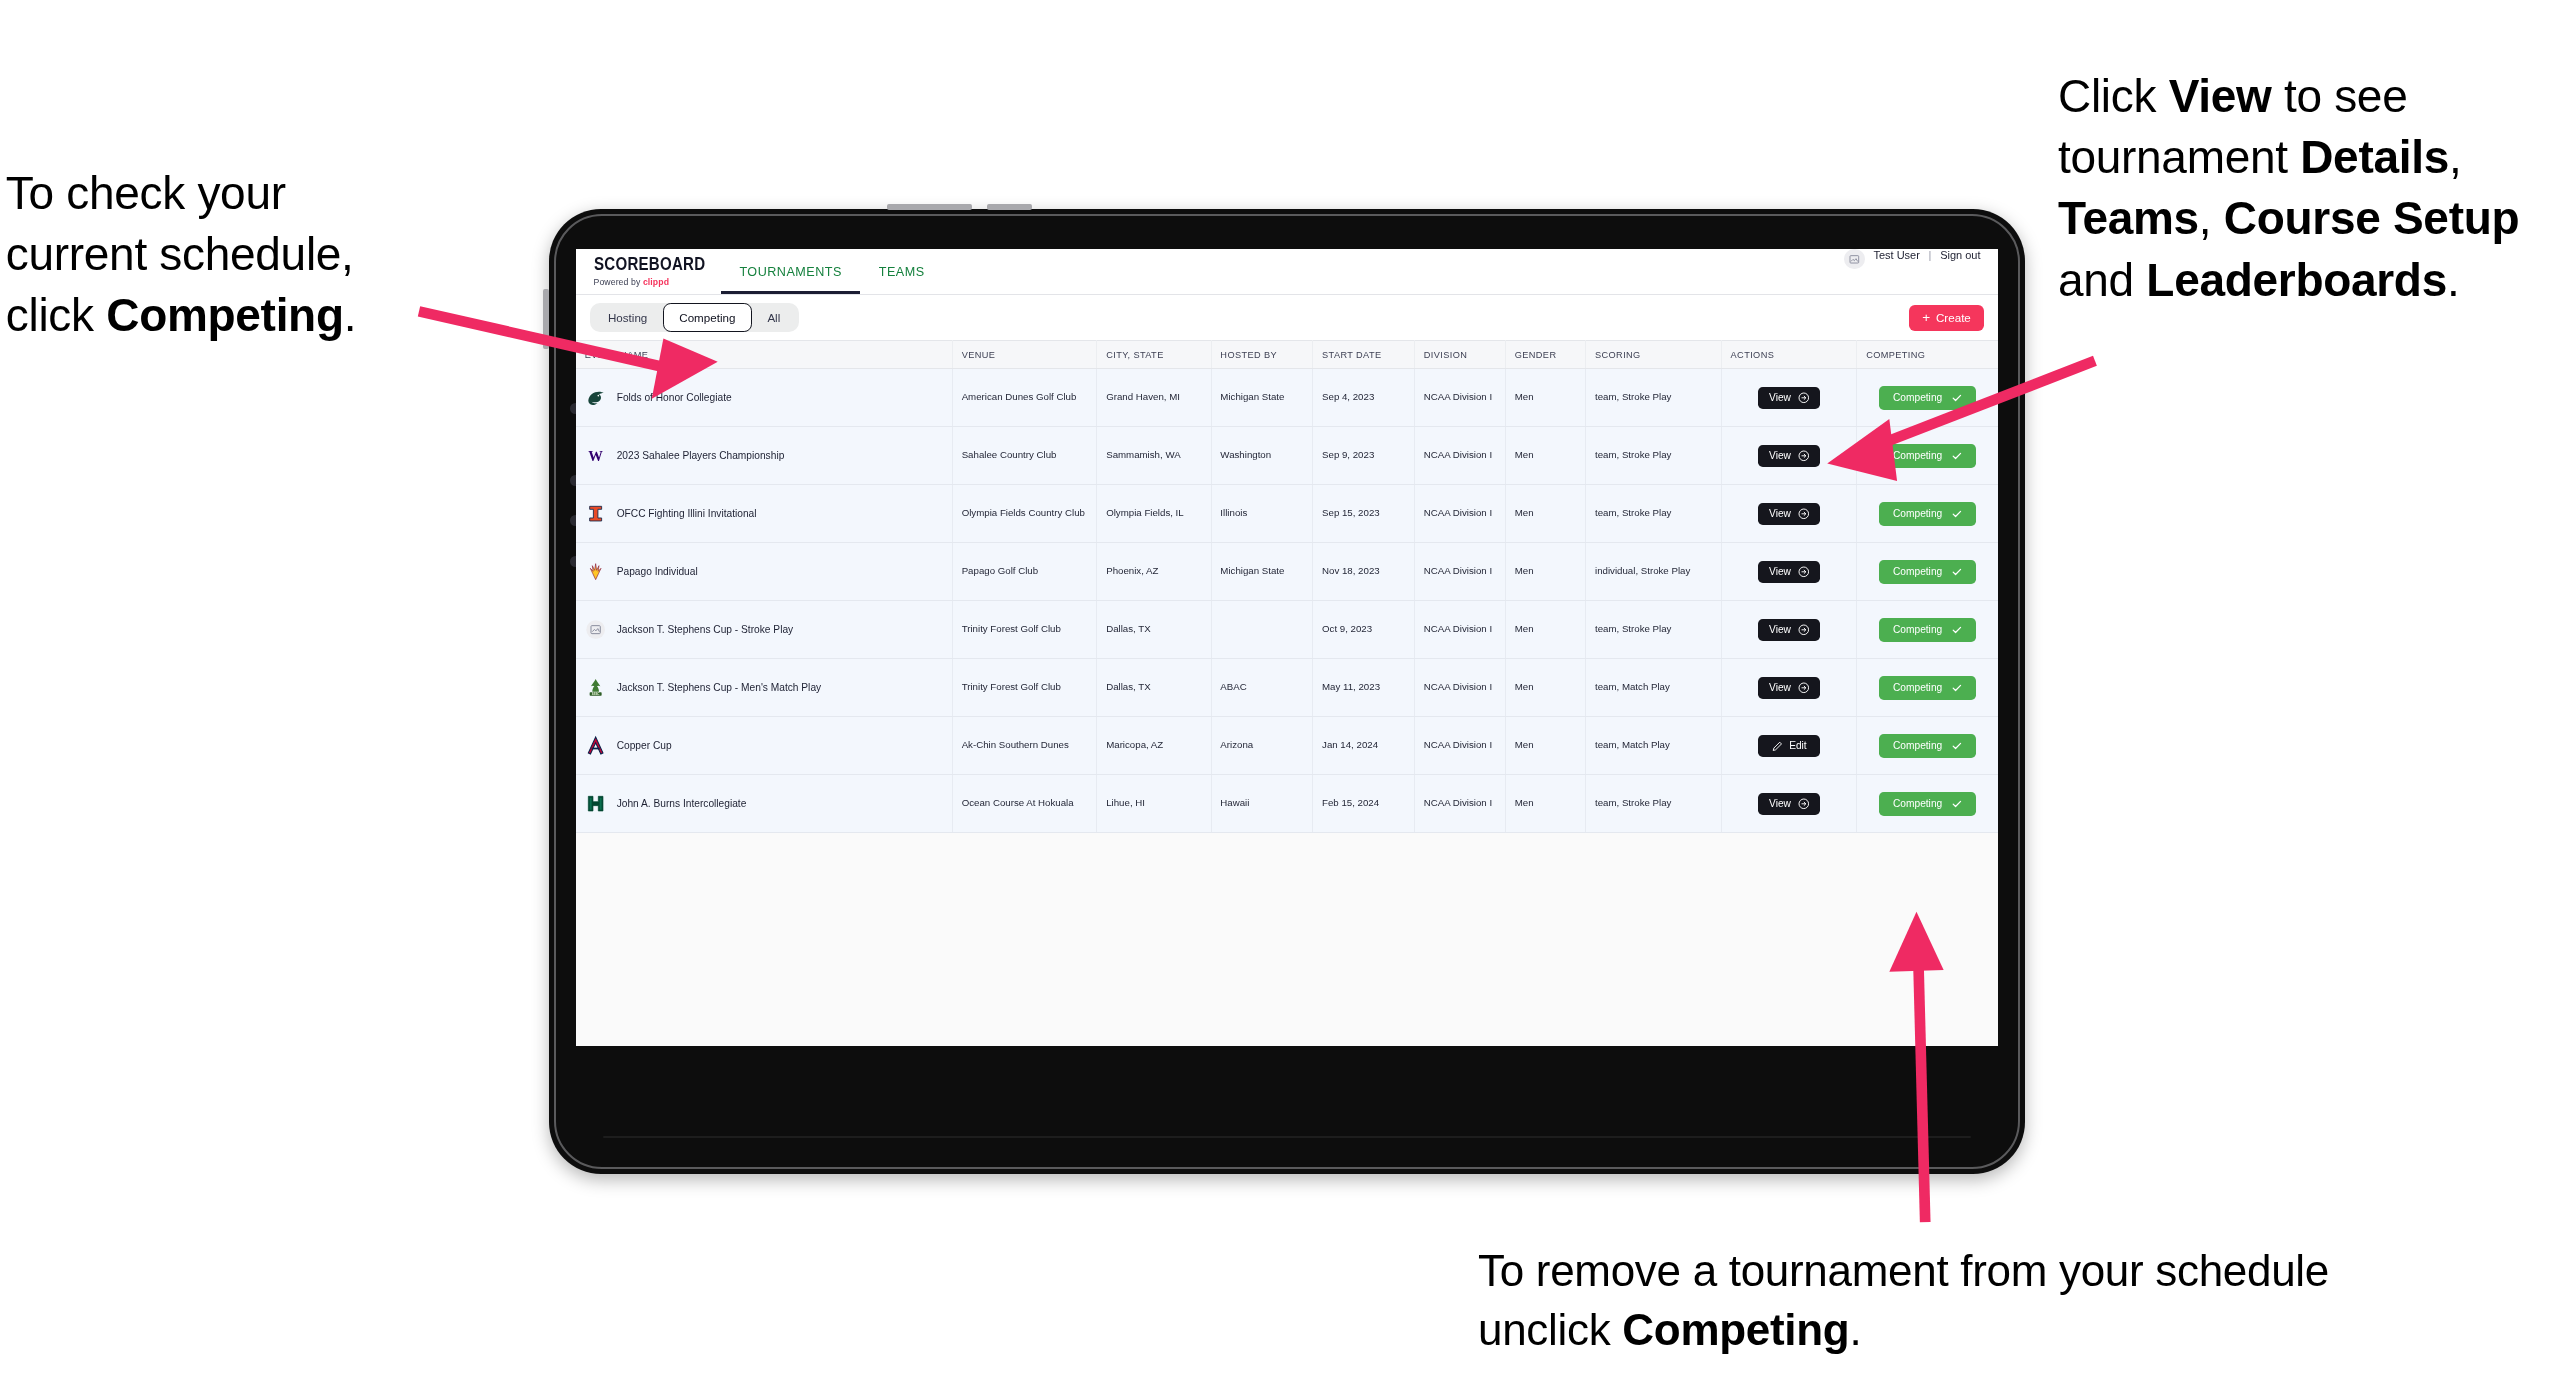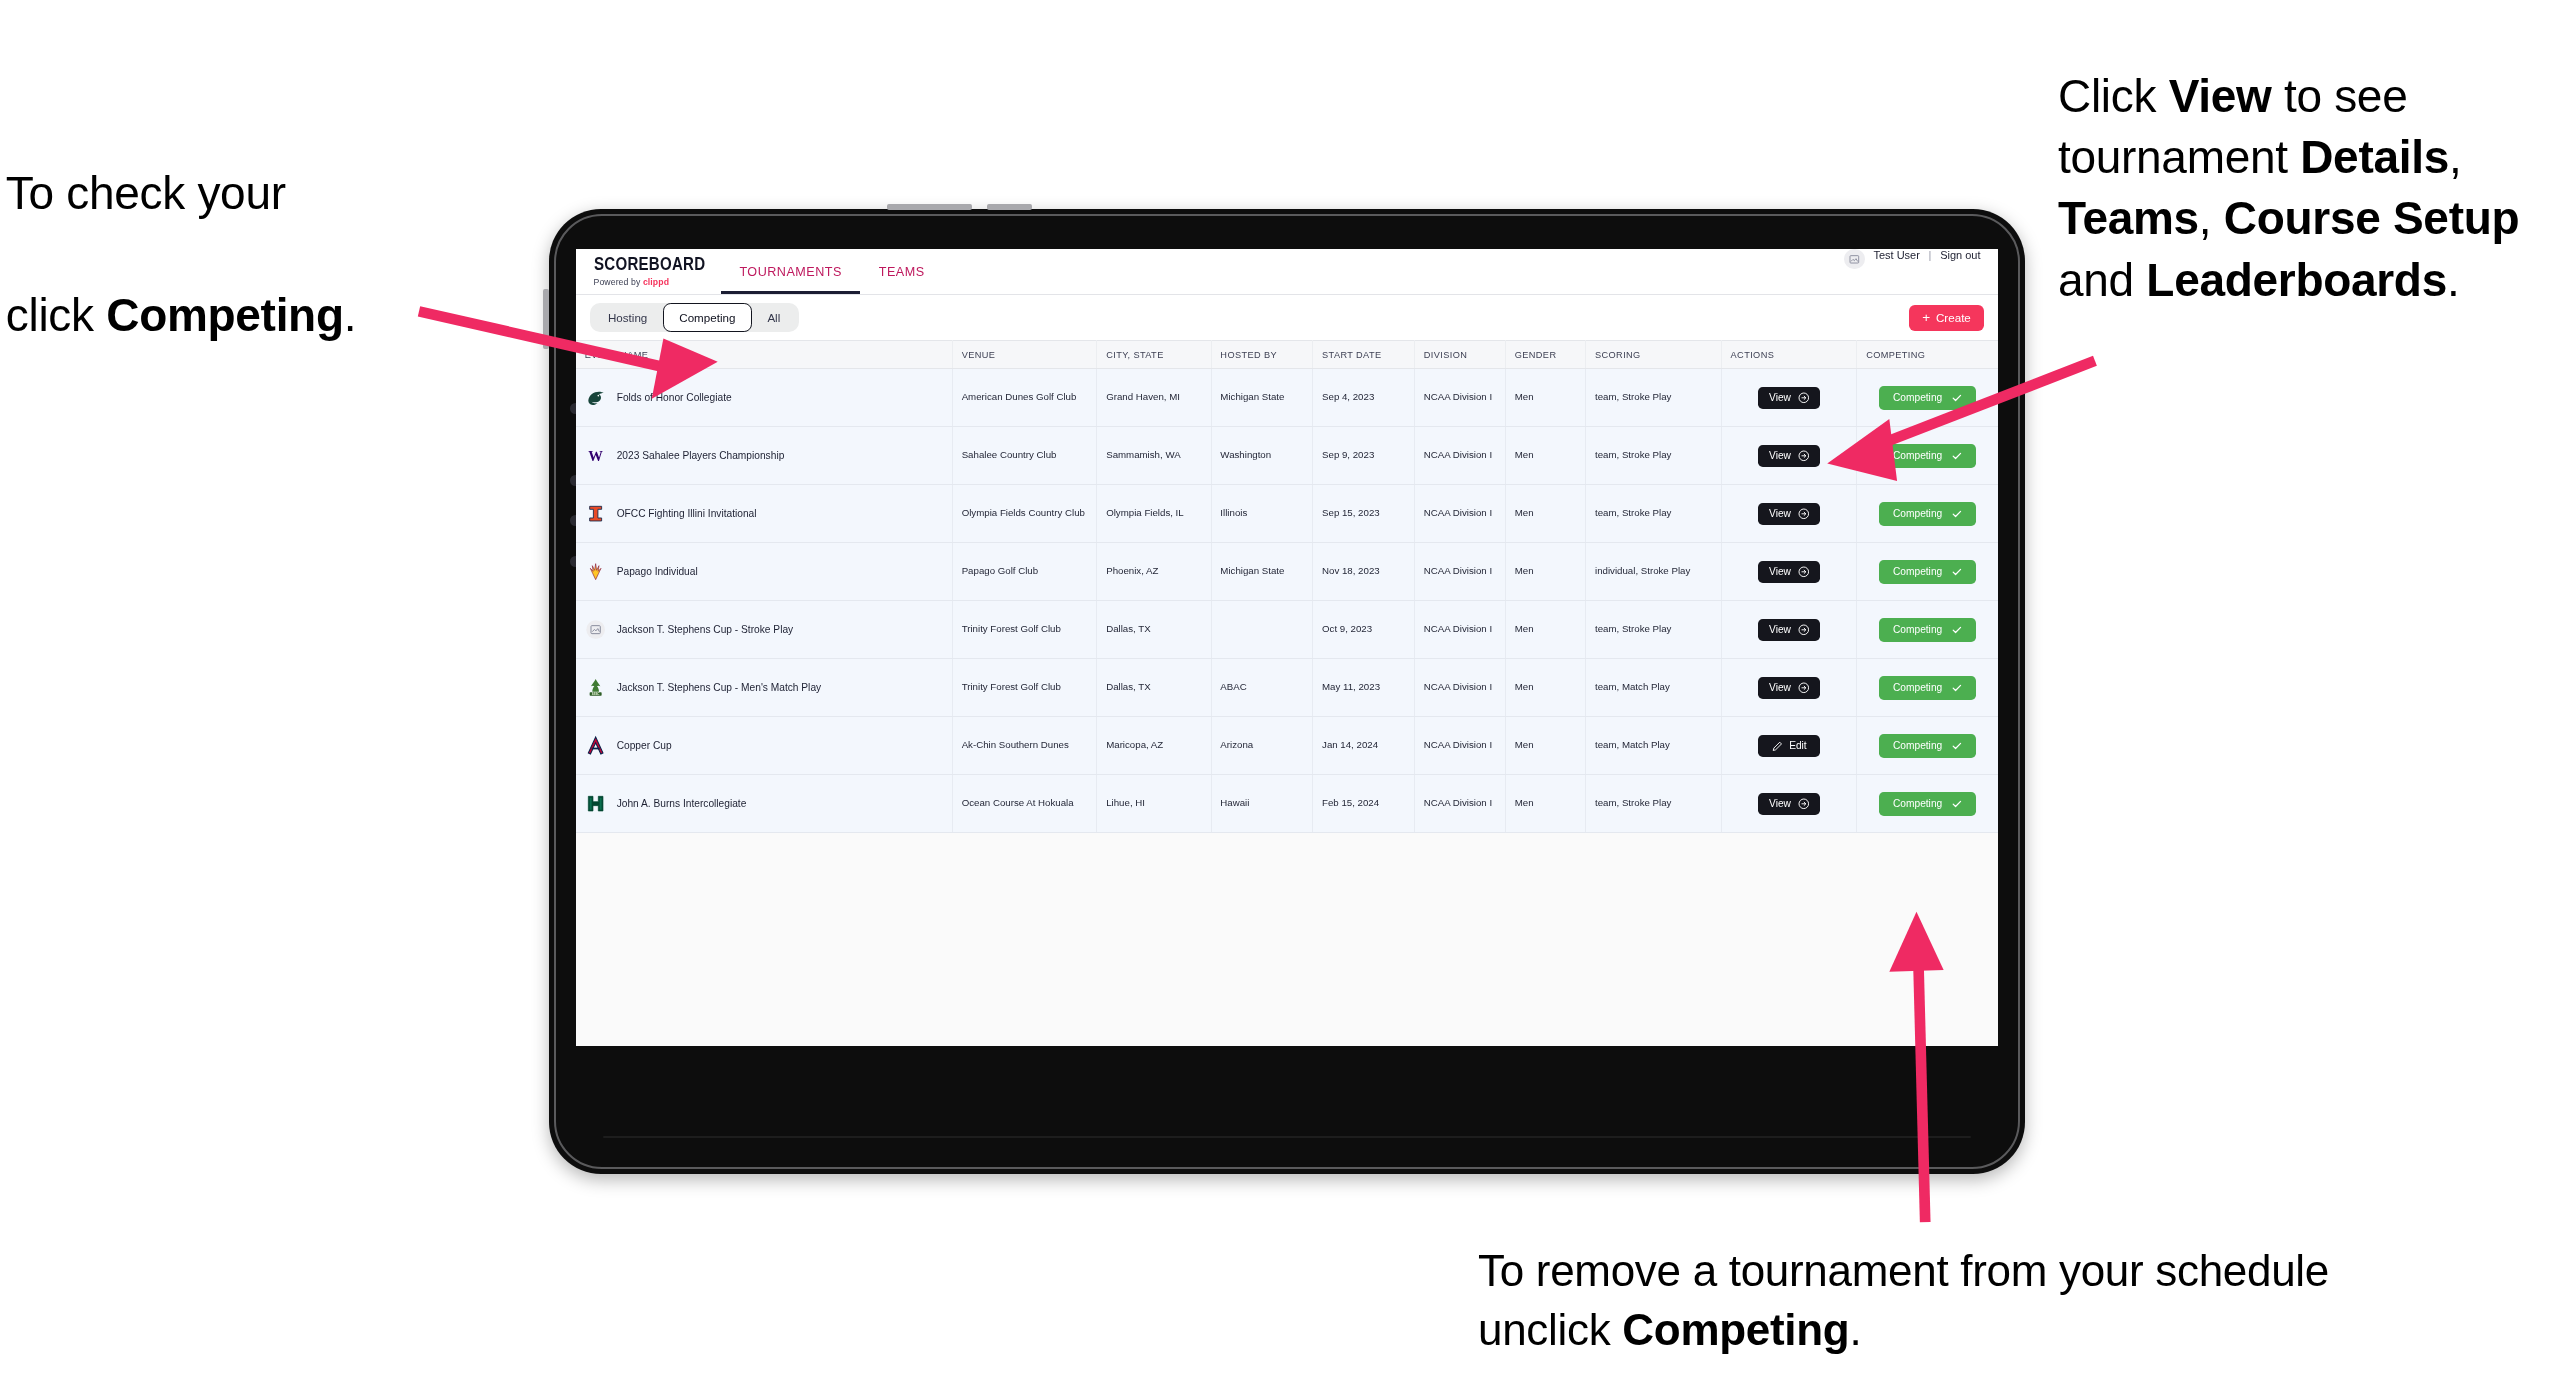--- a/index.html
+++ b/index.html
@@ -77,21 +77,21 @@
     font-family: "Liberation Sans", sans-serif;
     font-weight: 700; font-size: 17.5px; letter-spacing: 0.3px;
     color: #111322; line-height: 1;
     transform: scaleX(0.86); transform-origin: left center;
   }
   #brand-sub { font-size: 8.7px; color: #3d4054; margin-top: 2.9px; letter-spacing: 0.1px; }
   #brand-sub .clippd { color: #f5325b; font-weight: 700; }
 
   .navtab {
     display: flex; align-items: center; padding: 0 18.4px;
-    font-size: 12.6px; color: #be185d; letter-spacing: 0.5px;
+    font-size: 12.6px; color: #15803d; letter-spacing: 0.5px;
     position: relative; cursor: pointer;
   }
   .navtab.active::after {
     content: ""; position: absolute; left: 0; right: 0; bottom: 0;
     height: 2.9px; background: #1b1d33;
   }
   #appbar-spacer { flex: 1; }
   #user-area {
     display: flex; align-items: flex-start; gap: 8.7px; padding-right: 17.5px;
     font-size: 11px; color: #1d1f30;
@@ -196,21 +196,21 @@
     position: absolute; left: 50%; transform: translateX(-50%);
     bottom: 36px; width: 1368px; height: 1.9px; background: #1d1d1d;
     border-radius: 1.9px;
   }
 </style>
 </head>
 <body>
 
 <div id="root">
 
-  <div id="annot-left" class="annot"><span>To check your</span><br><br><span>click </span><b>Competing</b><span>.</span></div>
+  <div id="annot-left" class="annot"><span>To check your</span><br><span>current schedule,</span><br><span>click </span><b>Competing</b><span>.</span></div>
 
   <div id="annot-right" class="annot"><span>Click </span><b>View</b><span> to see tournament </span><b>Details</b><span>, </span><b>Teams</b><span>, </span><b>Course Setup</b><span> and </span><b>Leaderboards</b><span>.</span></div>
 
   <div id="annot-bottom" class="annot"><span>To remove a tournament from your schedule unclick </span><b>Competing</b><span>.</span></div>
 
   <div id="tablet">
     <div id="tablet-inner-border"></div>
     <div class="tab-btn" id="btn-power"></div>
     <div class="tab-btn" id="btn-power2"></div>
     <div class="tab-btn" id="btn-vol"></div>

